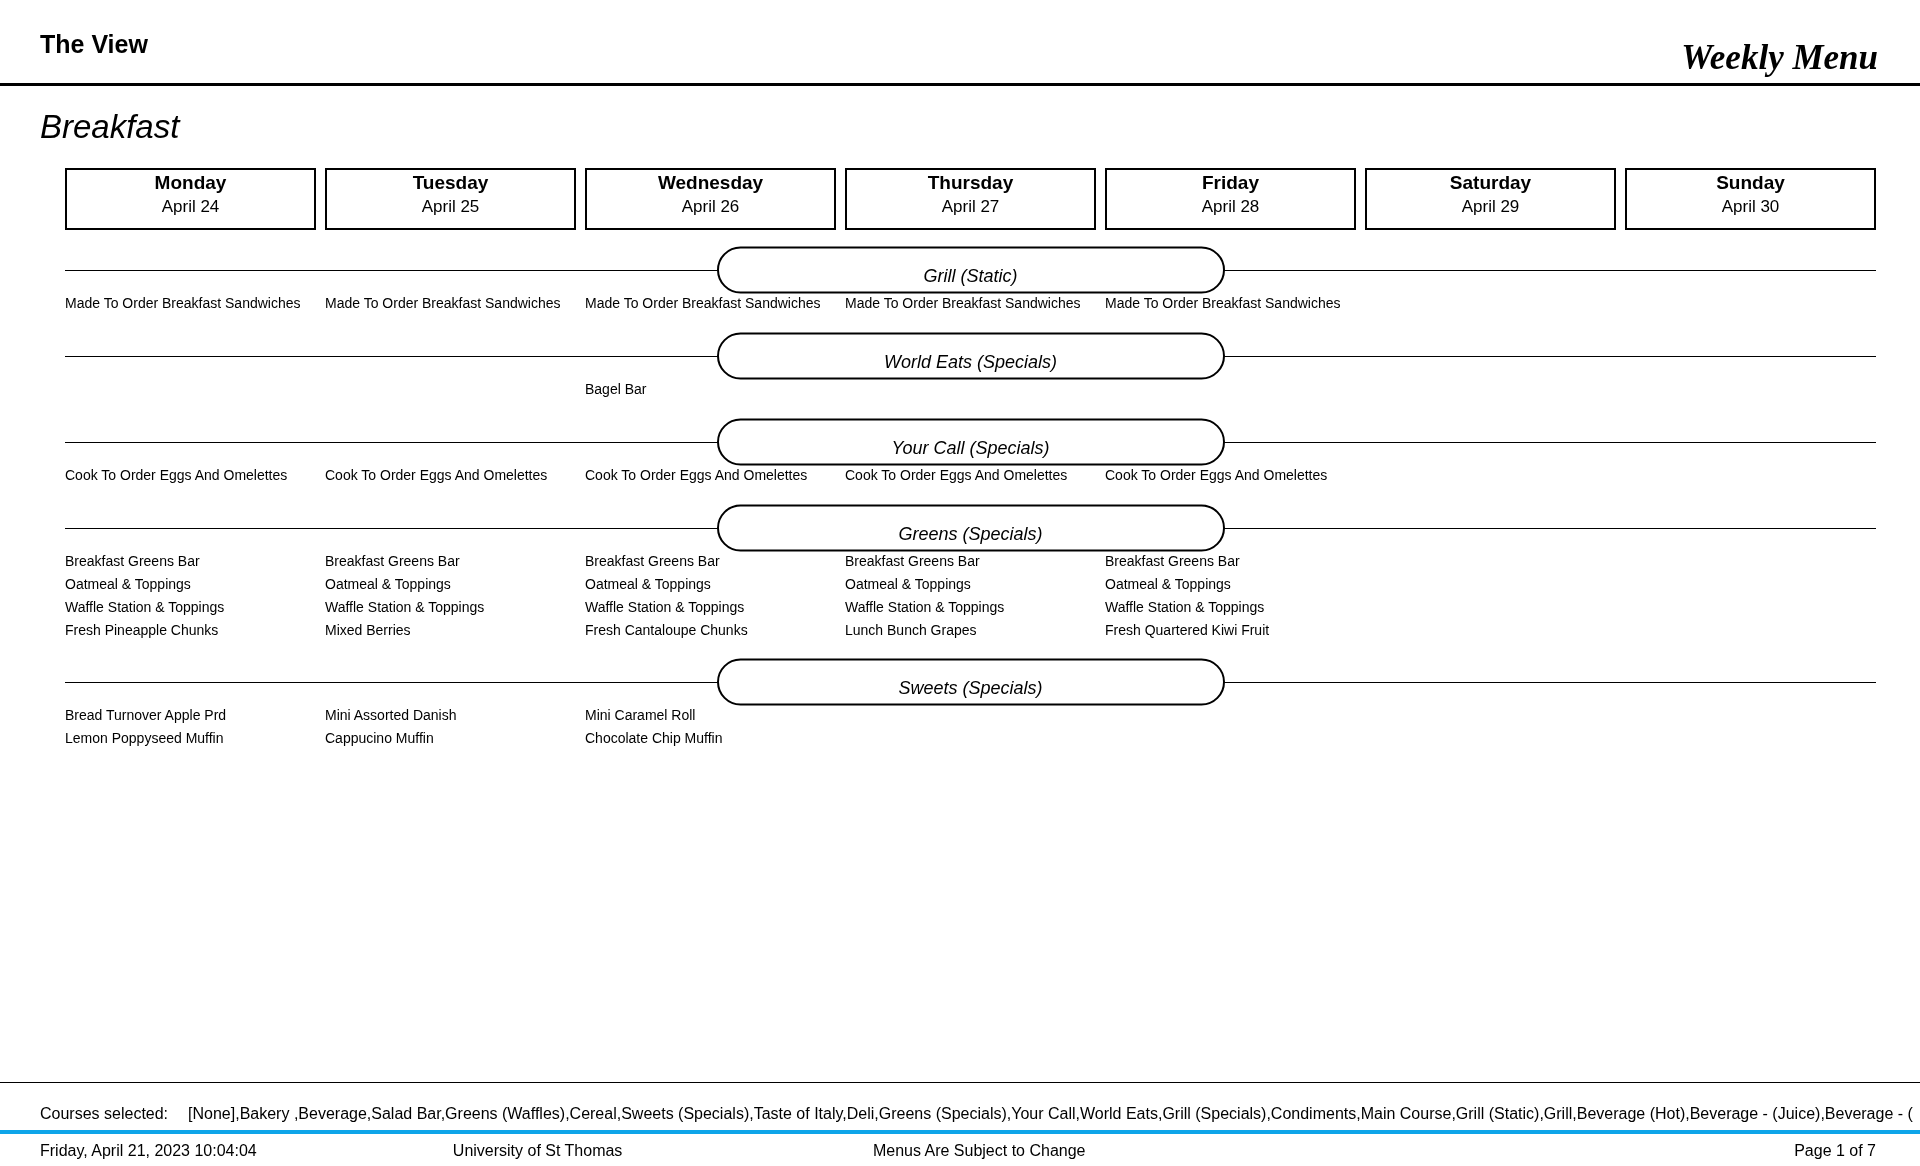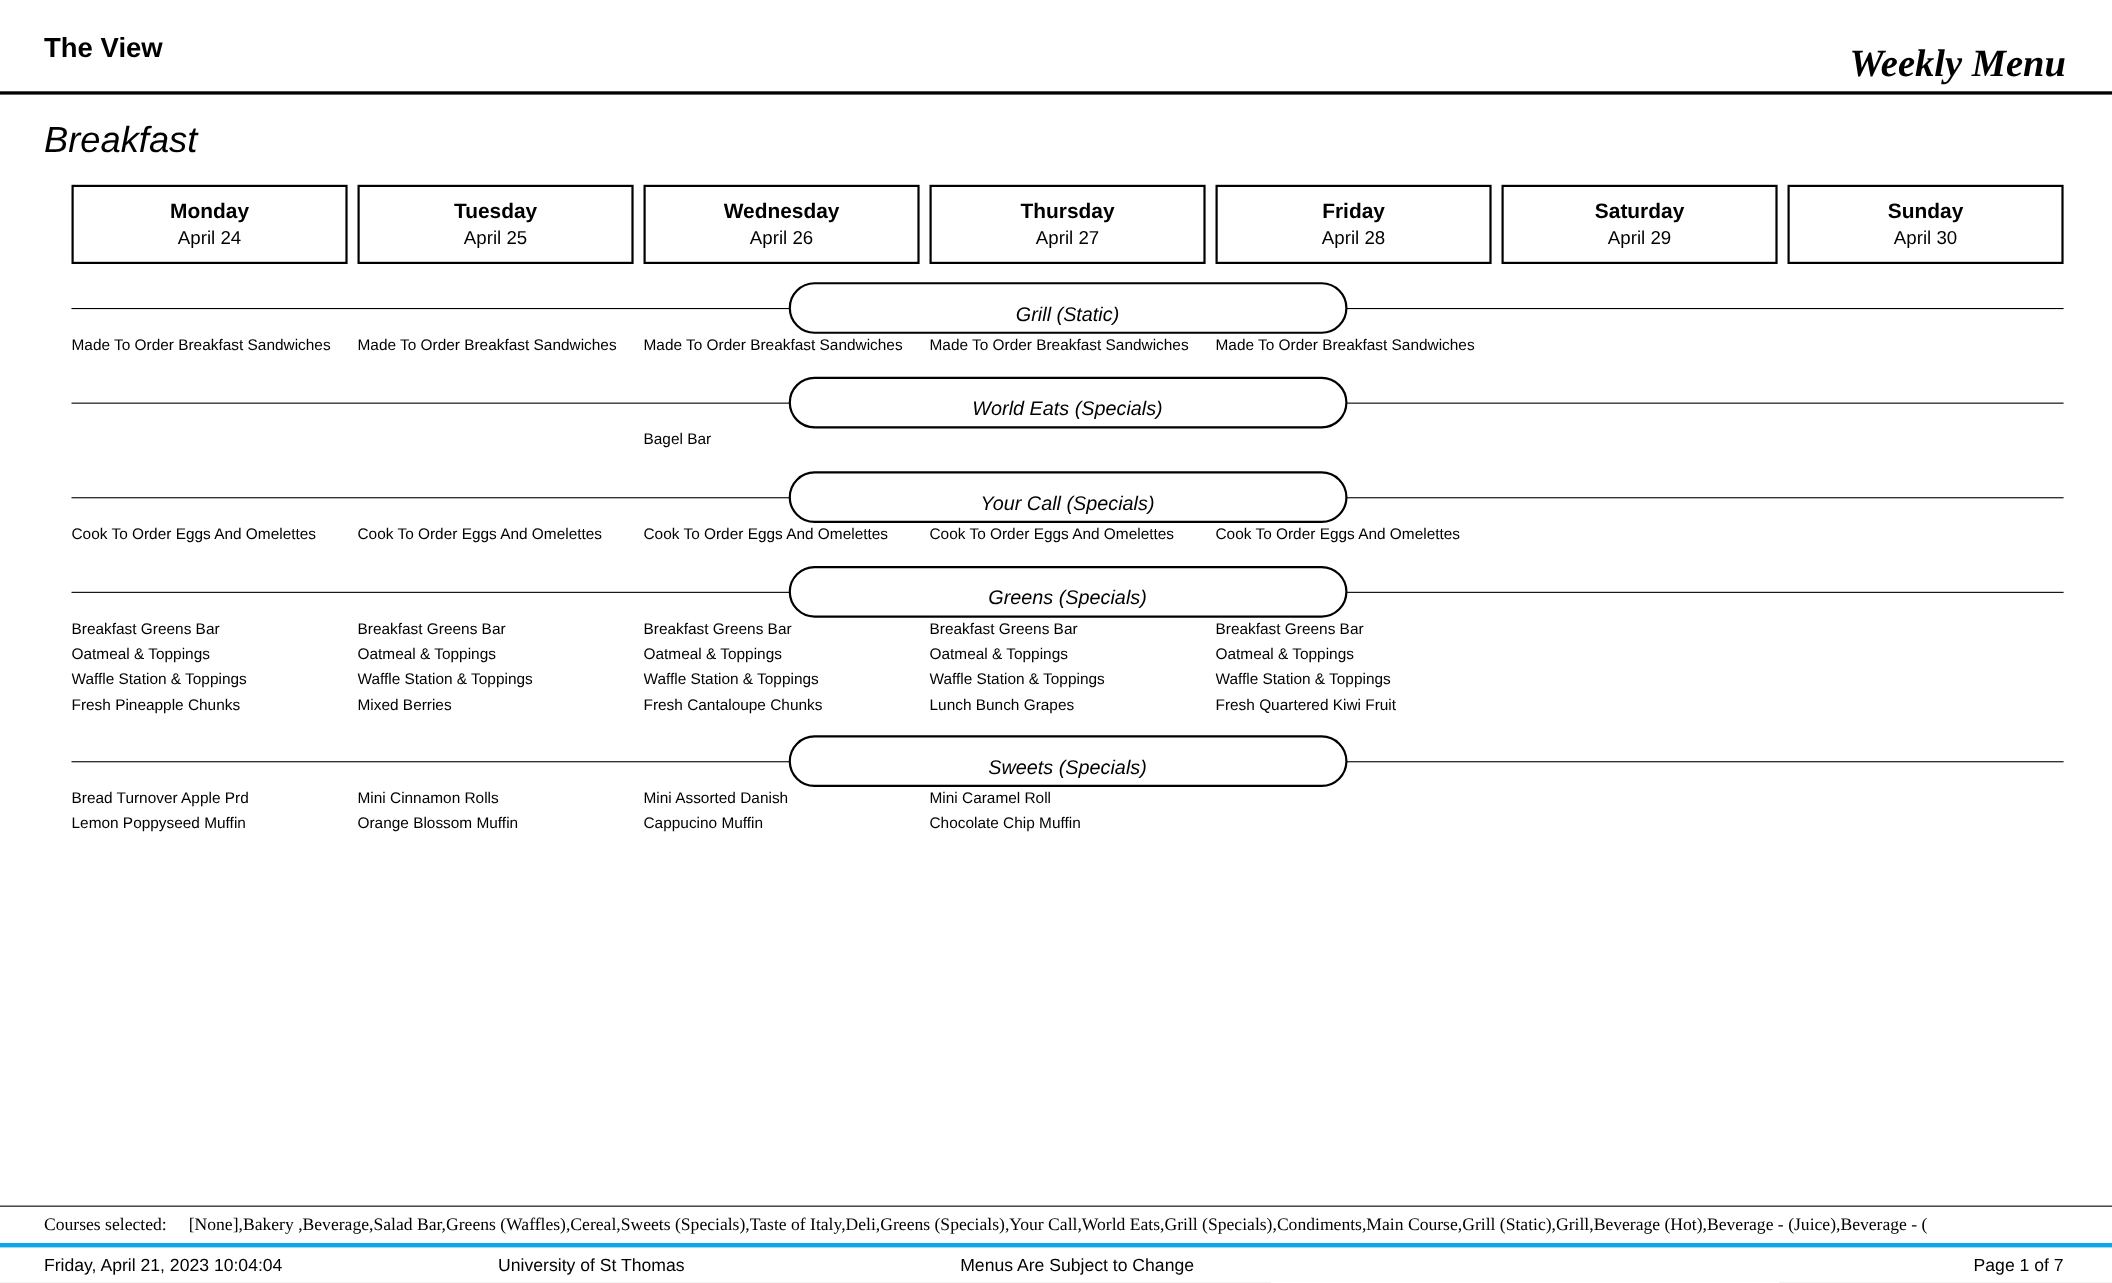--- a/index.html
+++ b/index.html
@@ -47,21 +47,21 @@
     margin: 22px 44px 0 65px;
   }
   .day-grid {
     display: grid;
     grid-template-columns: repeat(7, 1fr);
     gap: 9px;
   }
   .day-box {
     border: 2px solid #000;
     text-align: center;
-    padding: 12px 2px 11px 2px;
+    padding: 2px 2px 11px 2px;
     background: #fff;
   }
   .day-name { font-size: 19px; font-weight: bold; }
   .day-date { font-size: 17px; margin-top: 3px; }
 
   .section-header {
     position: relative;
     height: 36px;
     margin-top: 22px;
   }
@@ -96,27 +96,26 @@
     line-height: 23px;
     white-space: nowrap;
     overflow: hidden;
   }
 
   
   .courses-row {
     position: absolute;
     left: 0; right: 0; bottom: 36px;
     border-top: 1px solid #000;
-    padding: 8px 0 7px 40px;
+    padding: 22px 0 7px 40px;
     display: flex;
     align-items: flex-end;
     white-space: nowrap;
     overflow: hidden;
     font-size: 16px;
-    font-family: Liberation Serif, serif;
   }
   .courses-label { flex: 0 0 auto; }
   .courses-list { margin-left: 20px; flex: 0 0 auto; }
 
   .footer-row {
     position: absolute;
     left: 0; right: 0; bottom: 0;
     height: 36px;
     border-top: 4px solid #0ea5e9;
     font-size: 16px;
@@ -277,24 +276,20 @@
         <div class="section">
           <div class="section-header">
             <span class="section-pill">Sweets (Specials)</span>
           </div>
           <div class="items-grid">
             <div class="day-cell">
               <div class="menu-item">Bread Turnover Apple Prd</div>
               <div class="menu-item">Lemon Poppyseed Muffin</div>
             </div>
             <div class="day-cell">
-              <div class="menu-item">Mini Cinnamon Rolls</div>
-              <div class="menu-item">Orange Blossom Muffin</div>
-            </div>
-            <div class="day-cell">
               <div class="menu-item">Mini Assorted Danish</div>
               <div class="menu-item">Cappucino Muffin</div>
             </div>
             <div class="day-cell">
               <div class="menu-item">Mini Caramel Roll</div>
               <div class="menu-item">Chocolate Chip Muffin</div>
             </div>
             <div class="day-cell"></div>
             <div class="day-cell"></div>
           </div>

